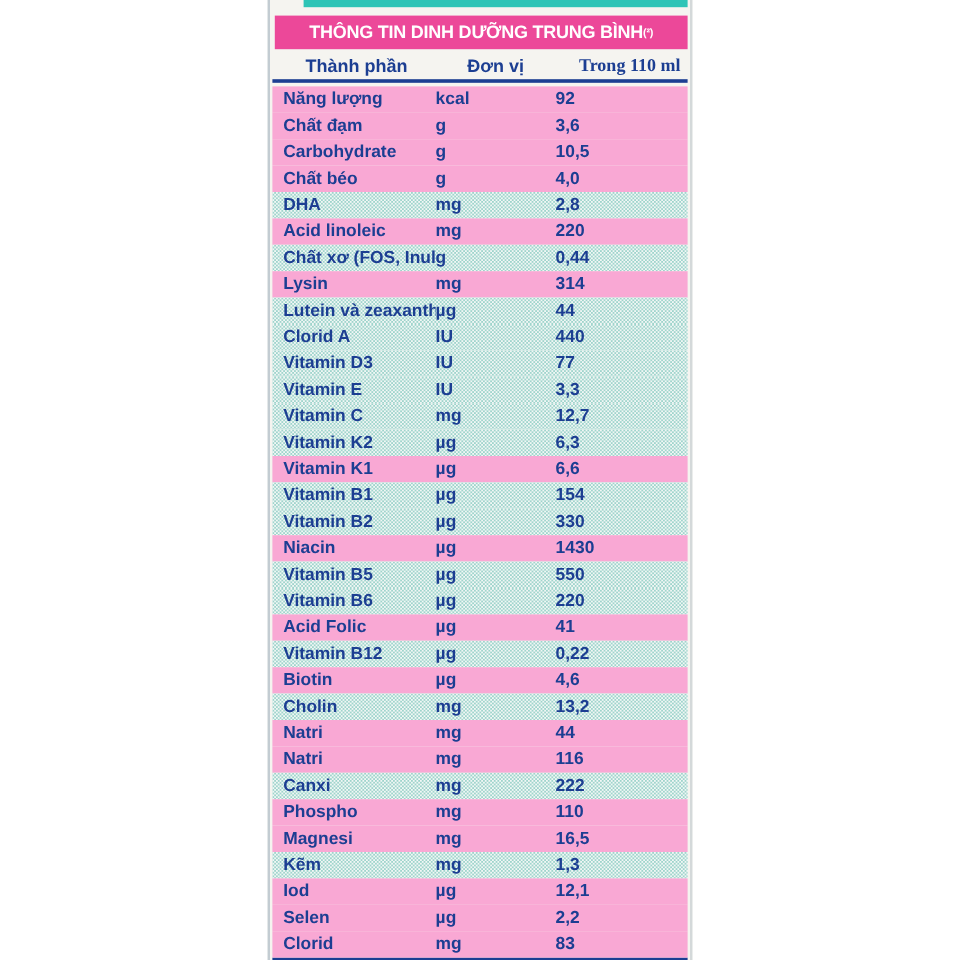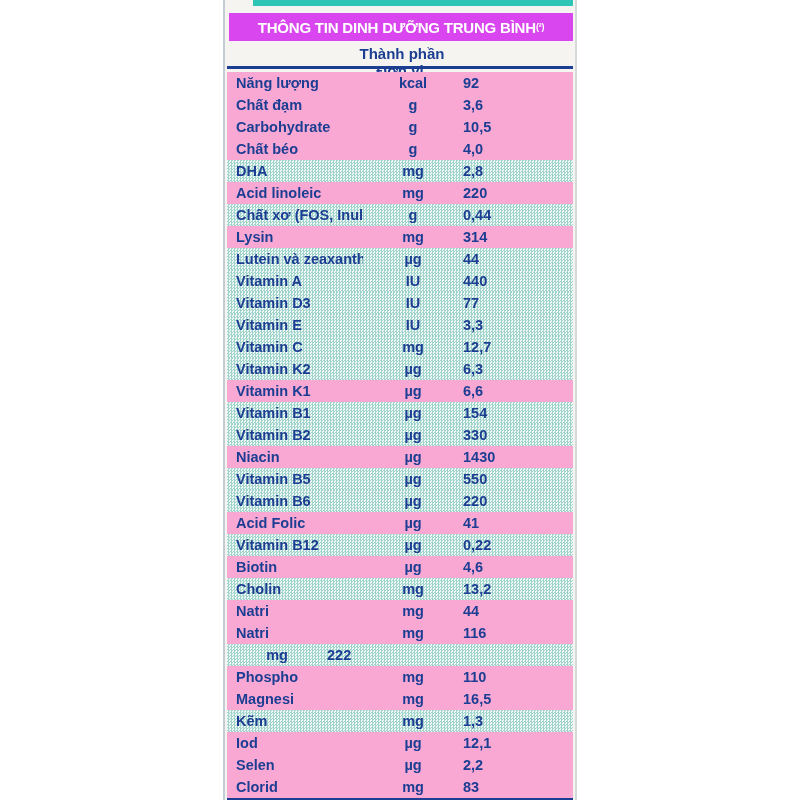--- a/index.html
+++ b/index.html
@@ -14,53 +14,52 @@
     border-left:2px solid #c3ccd2;
     border-right:2px solid #d4d9da;
     box-sizing:border-box;
   }
   .top-strip{
     position:absolute;top:0;left:28px;right:2px;height:6px;
     background:#2ec4b6;
   }
   .title-band{
     position:absolute;top:13px;left:4px;right:2px;height:28px;
-    background:#d946ef;
+    background:#ec4899;
     display:flex;align-items:center;justify-content:center;
     color:#ffffff;font-weight:bold;font-size:15px;letter-spacing:-0.2px;
     white-space:nowrap;
   }
   .title-band sup{font-size:9px;line-height:0;}
   .col-header{
     position:absolute;top:45px;left:2px;right:2px;height:21px;
     display:flex;align-items:center;
     color:#1c3e92;font-weight:bold;font-size:15px;
     border-bottom:3px solid #1c3e92;
-    flex-direction:column;
   }
   .col-header .c-name{flex:1;text-align:center;padding-left:4px;}
   .col-header .c-unit{width:100px;text-align:center;}
   .col-header .c-value{width:104px;text-align:right;padding-right:6px;white-space:nowrap;font-family:Liberation Serif, serif;}
   .tbody{
     position:absolute;top:72px;left:2px;right:2px;
     border-bottom:2px solid #1c3e92;
   }
   .row{
     height:22px;display:flex;align-items:center;
     color:#1c3e92;font-weight:bold;font-size:14.5px;line-height:22px;
     white-space:nowrap;
   }
   .row.plain{background:#f9a8d4;}
   .row.hl{
     background-color:#f1f7f5;
     background-image:conic-gradient(#9fd4cc 25%, rgba(0,0,0,0) 0 50%, #9fd4cc 0 75%, rgba(0,0,0,0) 0);
     background-size:3px 3px;
   }
   .row .c-name{flex:1;text-align:left;padding-left:9px;overflow:hidden;}
-  .row .c-unit{width:100px;text-align:center;}
+  .row .c-unit{width:100px;}
   .row .c-value{width:104px;text-align:left;padding-right:6px;}
 </style>
 </head>
 <body>
 
 <div class="label">
   <div class="top-strip"></div>
 
   <div class="title-band">
     <span>THÔNG TIN DINH DƯỠNG TRUNG BÌNH</span>
@@ -113,21 +112,21 @@
         <div class="c-name">Lysin</div>
         <div class="c-unit">mg</div>
         <div class="c-value">314</div>
       </div>
       <div class="row hl">
         <div class="c-name">Lutein và zeaxanthin</div>
         <div class="c-unit">µg</div>
         <div class="c-value">44</div>
       </div>
       <div class="row hl">
-        <div class="c-name">Vitamin A</div>
+        <div class="c-name">Clorid A</div>
         <div class="c-unit">IU</div>
         <div class="c-value">440</div>
       </div>
       <div class="row hl">
         <div class="c-name">Vitamin D3</div>
         <div class="c-unit">IU</div>
         <div class="c-value">77</div>
       </div>
       <div class="row hl">
         <div class="c-name">Vitamin E</div>
@@ -198,20 +197,21 @@
         <div class="c-name">Natri</div>
         <div class="c-unit">mg</div>
         <div class="c-value">44</div>
       </div>
       <div class="row plain">
         <div class="c-name">Natri</div>
         <div class="c-unit">mg</div>
         <div class="c-value">116</div>
       </div>
       <div class="row hl">
+        <div class="c-name">Canxi</div>
         <div class="c-unit">mg</div>
         <div class="c-value">222</div>
       </div>
       <div class="row plain">
         <div class="c-name">Phospho</div>
         <div class="c-unit">mg</div>
         <div class="c-value">110</div>
       </div>
       <div class="row plain">
         <div class="c-name">Magnesi</div>

